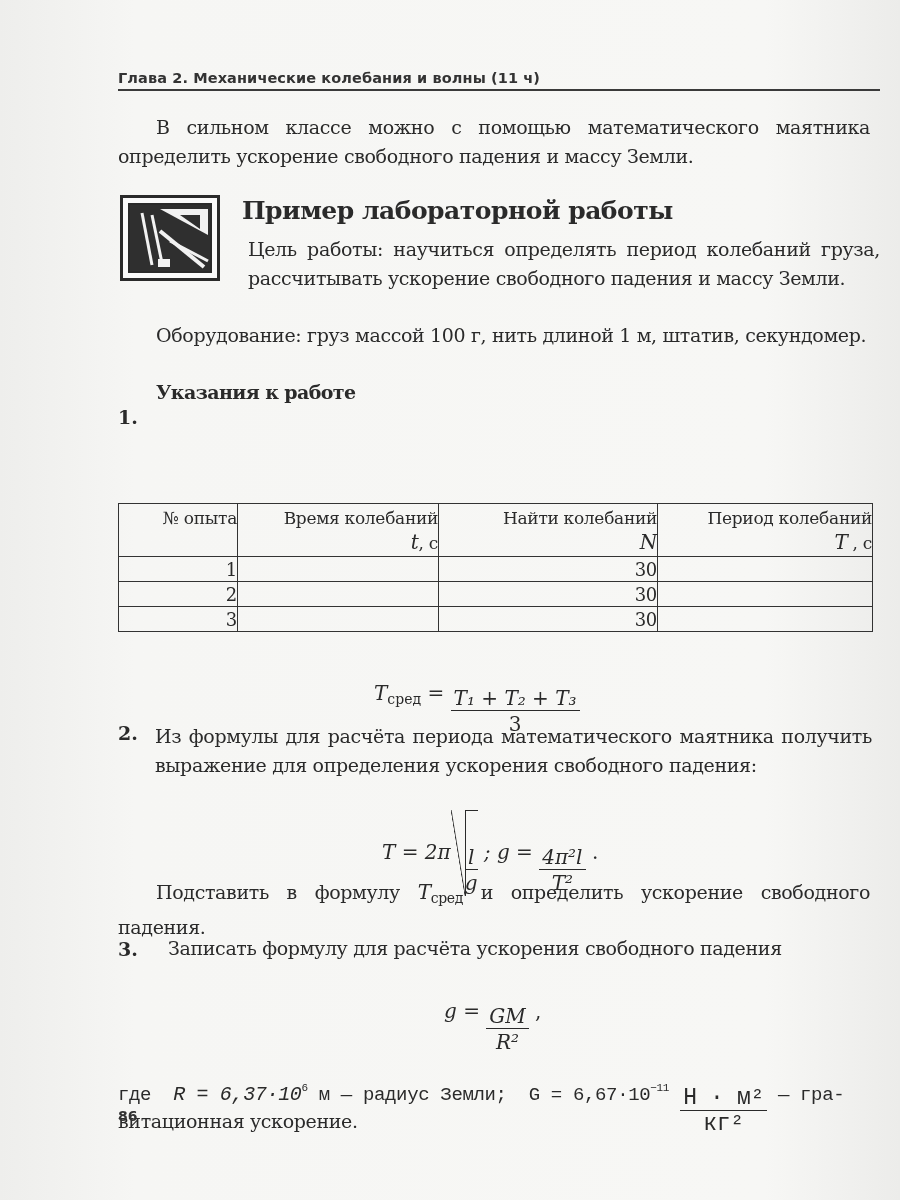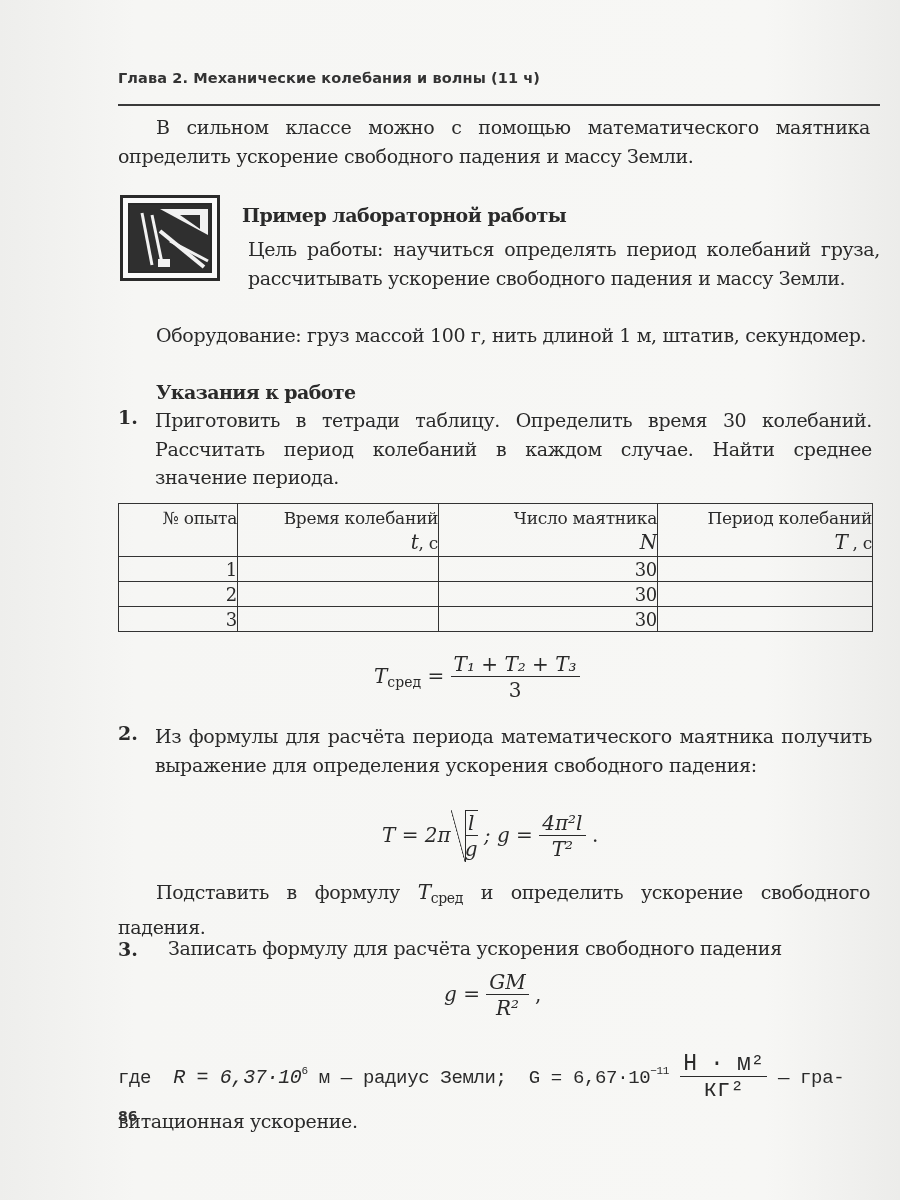--- a/index.html
+++ b/index.html
@@ -10,21 +10,21 @@
     color: #2a2a2a;
     position: relative;
   }
   .page {
     position: absolute; left: 0; top: 0; width: 900px; height: 1200px;
     background: linear-gradient(90deg, #eeeeec 0%, #f6f6f4 15%, #f7f7f5 85%, #ececea 100%);
   }
   .header {
     position: absolute; left: 118px; top: 70px; width: 762px;
     border-bottom: 2px solid #3a3a3a;
-    padding-bottom: 18px;
+    padding-bottom: 3px;
     font-family: "DejaVu Sans", "Liberation Sans", sans-serif;
     font-weight: bold; font-size: 14.5px; color: #333;
     letter-spacing: 0.1px;
   }
   .p {
     position: absolute; left: 118px; width: 752px;
     font-size: 19px; line-height: 28.5px; text-align: justify;
     letter-spacing: -0.35px;
   }
   .indent { text-indent: 38px; }
@@ -33,41 +33,41 @@
     position: absolute; left: 120px; top: 195px; width: 100px; height: 86px;
     border: 3px solid #2a2a2a; box-sizing: border-box;
     background: #fafafa;
   }
   .icon-inner {
     position: absolute; left: 5px; top: 5px; right: 5px; bottom: 5px;
     border: 2px solid #2a2a2a; background: #2f2f2f;
   }
   .lab-title {
     position: absolute; left: 242px; top: 196px;
-    font-size: 19px; font-weight: bold; letter-spacing: -0.5px; margin-top: 8px;
+    font-size: 25px; font-weight: bold; letter-spacing: -0.5px;
   }
   .goal-block { position: absolute; left: 248px; top: 235px; width: 632px;
     font-size: 19px; line-height: 28.5px; text-align: justify; letter-spacing: -0.35px; }
   .item-num { position: absolute; left: 118px; font-size: 19px; font-weight: bold; }
   .item-text { position: absolute; left: 155px; width: 717px;
     font-size: 19px; line-height: 28.5px; text-align: justify; letter-spacing: -0.35px; }
   table.data {
     position: absolute; left: 118px; top: 503px; width: 755px;
     border-collapse: collapse; font-size: 17px; letter-spacing: -0.3px;
   }
   table.data td, table.data th {
     border: 1.5px solid #333; text-align: right; font-weight: normal;
     padding: 0;
   }
   table.data th { height: 50px; line-height: 24px; vertical-align: top; padding-top: 2px; }
   table.data td { height: 24px; font-size: 18px; }
   .ital { font-style: italic; font-size: 20px; }
   .formula { position: absolute; font-family: "DejaVu Serif", "Liberation Serif", serif; font-size: 20px; }
   .frac { display: inline-block; vertical-align: middle; text-align: center; }
-  .frac .num { display: block; border-bottom: 1.5px solid #2a2a2a; padding: 0 3px; line-height: 24px; }
+  .frac .num { display: block; border-bottom: 1.5px solid #2a2a2a; padding: 0 3px; line-height: 24px; margin-top: 34px; }
   .frac .den { display: block; line-height: 26px; }
   .sub { font-size: 14px; vertical-align: -4px; font-style: normal; }
   .sup { font-size: 11px; vertical-align: 9px; font-style: normal; }
   .page-num {
     position: absolute; left: 118px; top: 1108px;
     font-family: "DejaVu Sans", "Liberation Sans", sans-serif;
     font-weight: bold; font-size: 14px; color: #333;
   }
   .sqrt { display: inline-block; vertical-align: middle; position: relative; padding-left: 14px; }
   .sqrt:before {
@@ -104,28 +104,27 @@
 
   <div class="goal-block">
     <span>Цель работы: научиться определять период колебаний груза, рассчитывать ускорение свободного падения и массу Земли.</span>
   </div>
 
   <div class="p indent" style="top:321px;">Оборудование: груз массой 100 г, нить длиной 1 м, штатив, секундомер.</div>
 
   <div class="p bold" style="top:378px; left:156px; letter-spacing:-0.6px;">Указания к работе</div>
 
   <div class="item-num" style="top:406px;">1.</div>
-  <div class="item-text" style="top:406px;">Приготовить в тетради таблицу. Определить время 30 колебаний. Рассчитать период колебаний в каждом случае. Найти среднее значение периода.</div>
 
   <table class="data">
     <tbody>
         <tr>
       <th style="width:118px"><span>№ опыта</span></th>
       <th style="width:200px"><span>Время колебаний</span><br><span class="ital">t</span><span>, с</span></th>
-      <th style="width:218px"><span>Число маятника</span><br><span class="ital">N</span></th>
+      <th style="width:218px"><span>Найти колебаний</span><br><span class="ital">N</span></th>
       <th><span>Период колебаний</span><br><span class="ital">T</span><span> , с</span></th>
     </tr>
     <tr>
       <td>1</td>
       <td></td>
       <td>30</td>
       <td></td>
     </tr>
     <tr>
       <td>2</td>

